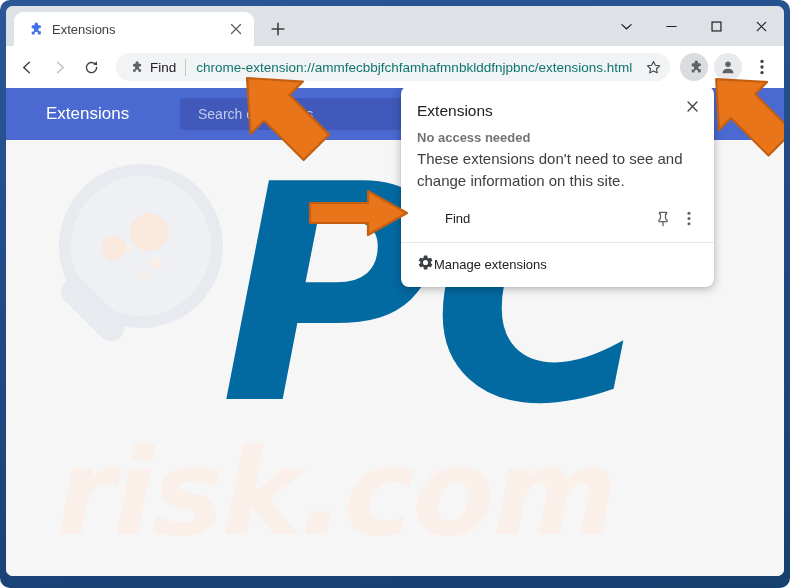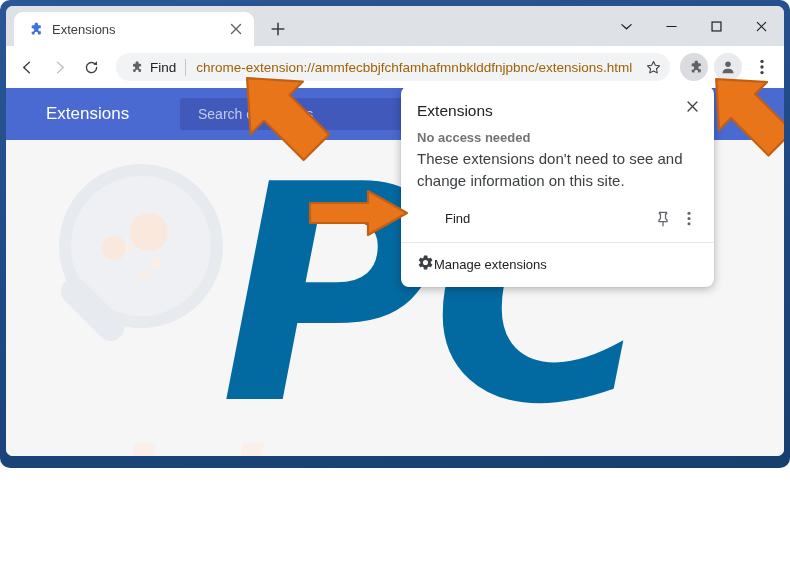--- a/index.html
+++ b/index.html
@@ -7,21 +7,21 @@
     width: 790px; height: 588px;
     font-family: "Liberation Sans", sans-serif;
     background: #ffffff;
     overflow: hidden;
   }
 
   
   .window-frame {
     position: absolute;
     left: 0; top: 0;
-    width: 790px; height: 468px;
+    width: 790px; height: 588px;
     background: linear-gradient(170deg,#2b5796 0%,#1f4a86 45%,#17406f 100%);
     border-radius: 10px;
     padding: 6px 6px 12px 6px;
   }
   .window-inner {
     position: relative;
     width: 100%; height: 100%;
     background: #f4f4f4;
     border-radius: 7px;
     overflow: hidden;
@@ -98,21 +98,21 @@
   }
   .omni-ext-icon { width: 15px; height: 15px; flex:0 0 auto; display:block; }
   .omni-ext-label {
     font-size: 13.5px; color: #202124;
     margin: 0 9px 0 7px; flex: 0 0 auto;
   }
   .omni-sep {
     width: 1px; height: 17px; background: #c4c7c5; flex: 0 0 auto;
   }
   .omni-url {
-    font-size: 13.5px; color: #a16207;
+    font-size: 13.5px; color: #0f766e;
     margin-left: 10px;
     white-space: nowrap; overflow: hidden; text-overflow: ellipsis;
     flex: 1 1 auto; min-width: 0;
   }
   .omni-star {
     width: 26px; height: 26px; flex: 0 0 auto;
     display: flex; align-items: center; justify-content: center;
   }
   .tb-icon {
     width: 28px; height: 28px; flex: 0 0 auto;

